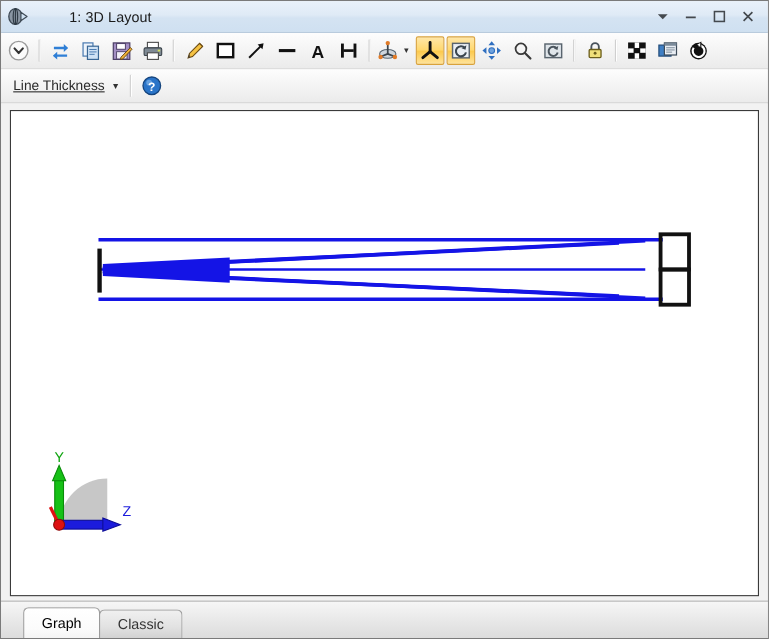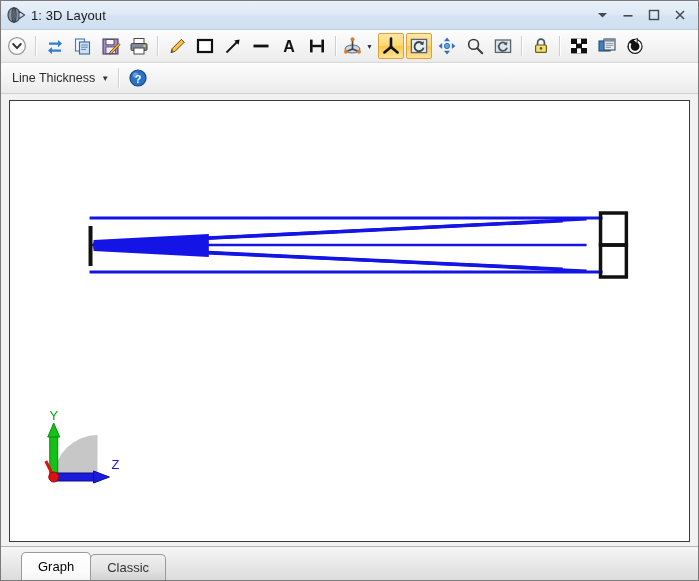--- a/index.html
+++ b/index.html
@@ -20,20 +20,21 @@
     display:flex;flex-direction:column;
   }
 
   
   .titlebar{
     height:28px;flex:0 0 28px;
     background:linear-gradient(to bottom,#e9f1fa 0%,#dfeaf6 45%,#d4e3f2 55%,#cfe0f1 100%);
     border-bottom:1px solid #b9cbdd;
     display:flex;align-items:center;
     position:relative;
+    gap:32px;
   }
   .title-icon{
     width:22px;height:22px;margin-left:4px;margin-right:4px;
     flex:0 0 22px;
     display:flex;align-items:center;justify-content:center;
   }
   .title-text{
     font-size:13px;color:#1a1a1a;
     white-space:nowrap;
     letter-spacing:0.1px;
@@ -75,21 +76,21 @@
   .tb-caret{
     font-size:7px;color:#333;margin-left:1px;margin-right:2px;
     line-height:1;
   }
   .combo{
     display:flex;align-items:center;height:22px;
     padding:0 4px 0 6px;margin-left:2px;
     border:1px solid transparent;border-radius:2px;
     cursor:default;
   }
-  .combo-label{font-size:12.5px;color:#2b2b2b;}
+  .combo-label{font-size:12.5px;color:#2b2b2b;text-decoration:underline;}
   .combo-caret{font-size:8px;color:#333;margin-left:6px;}
 
   
   .canvas-wrap{
     flex:1 1 auto;
     background:#f2f2f2;
     padding:6px 8px 4px 8px;
     box-sizing:border-box;
     display:flex;
   }

